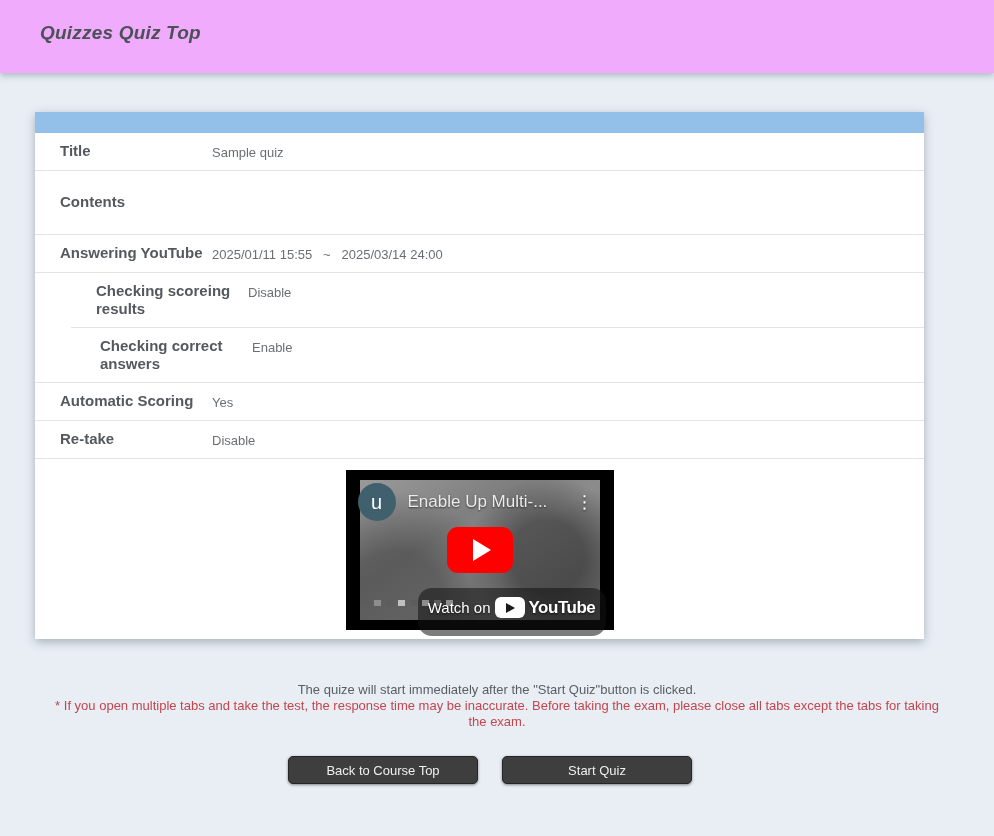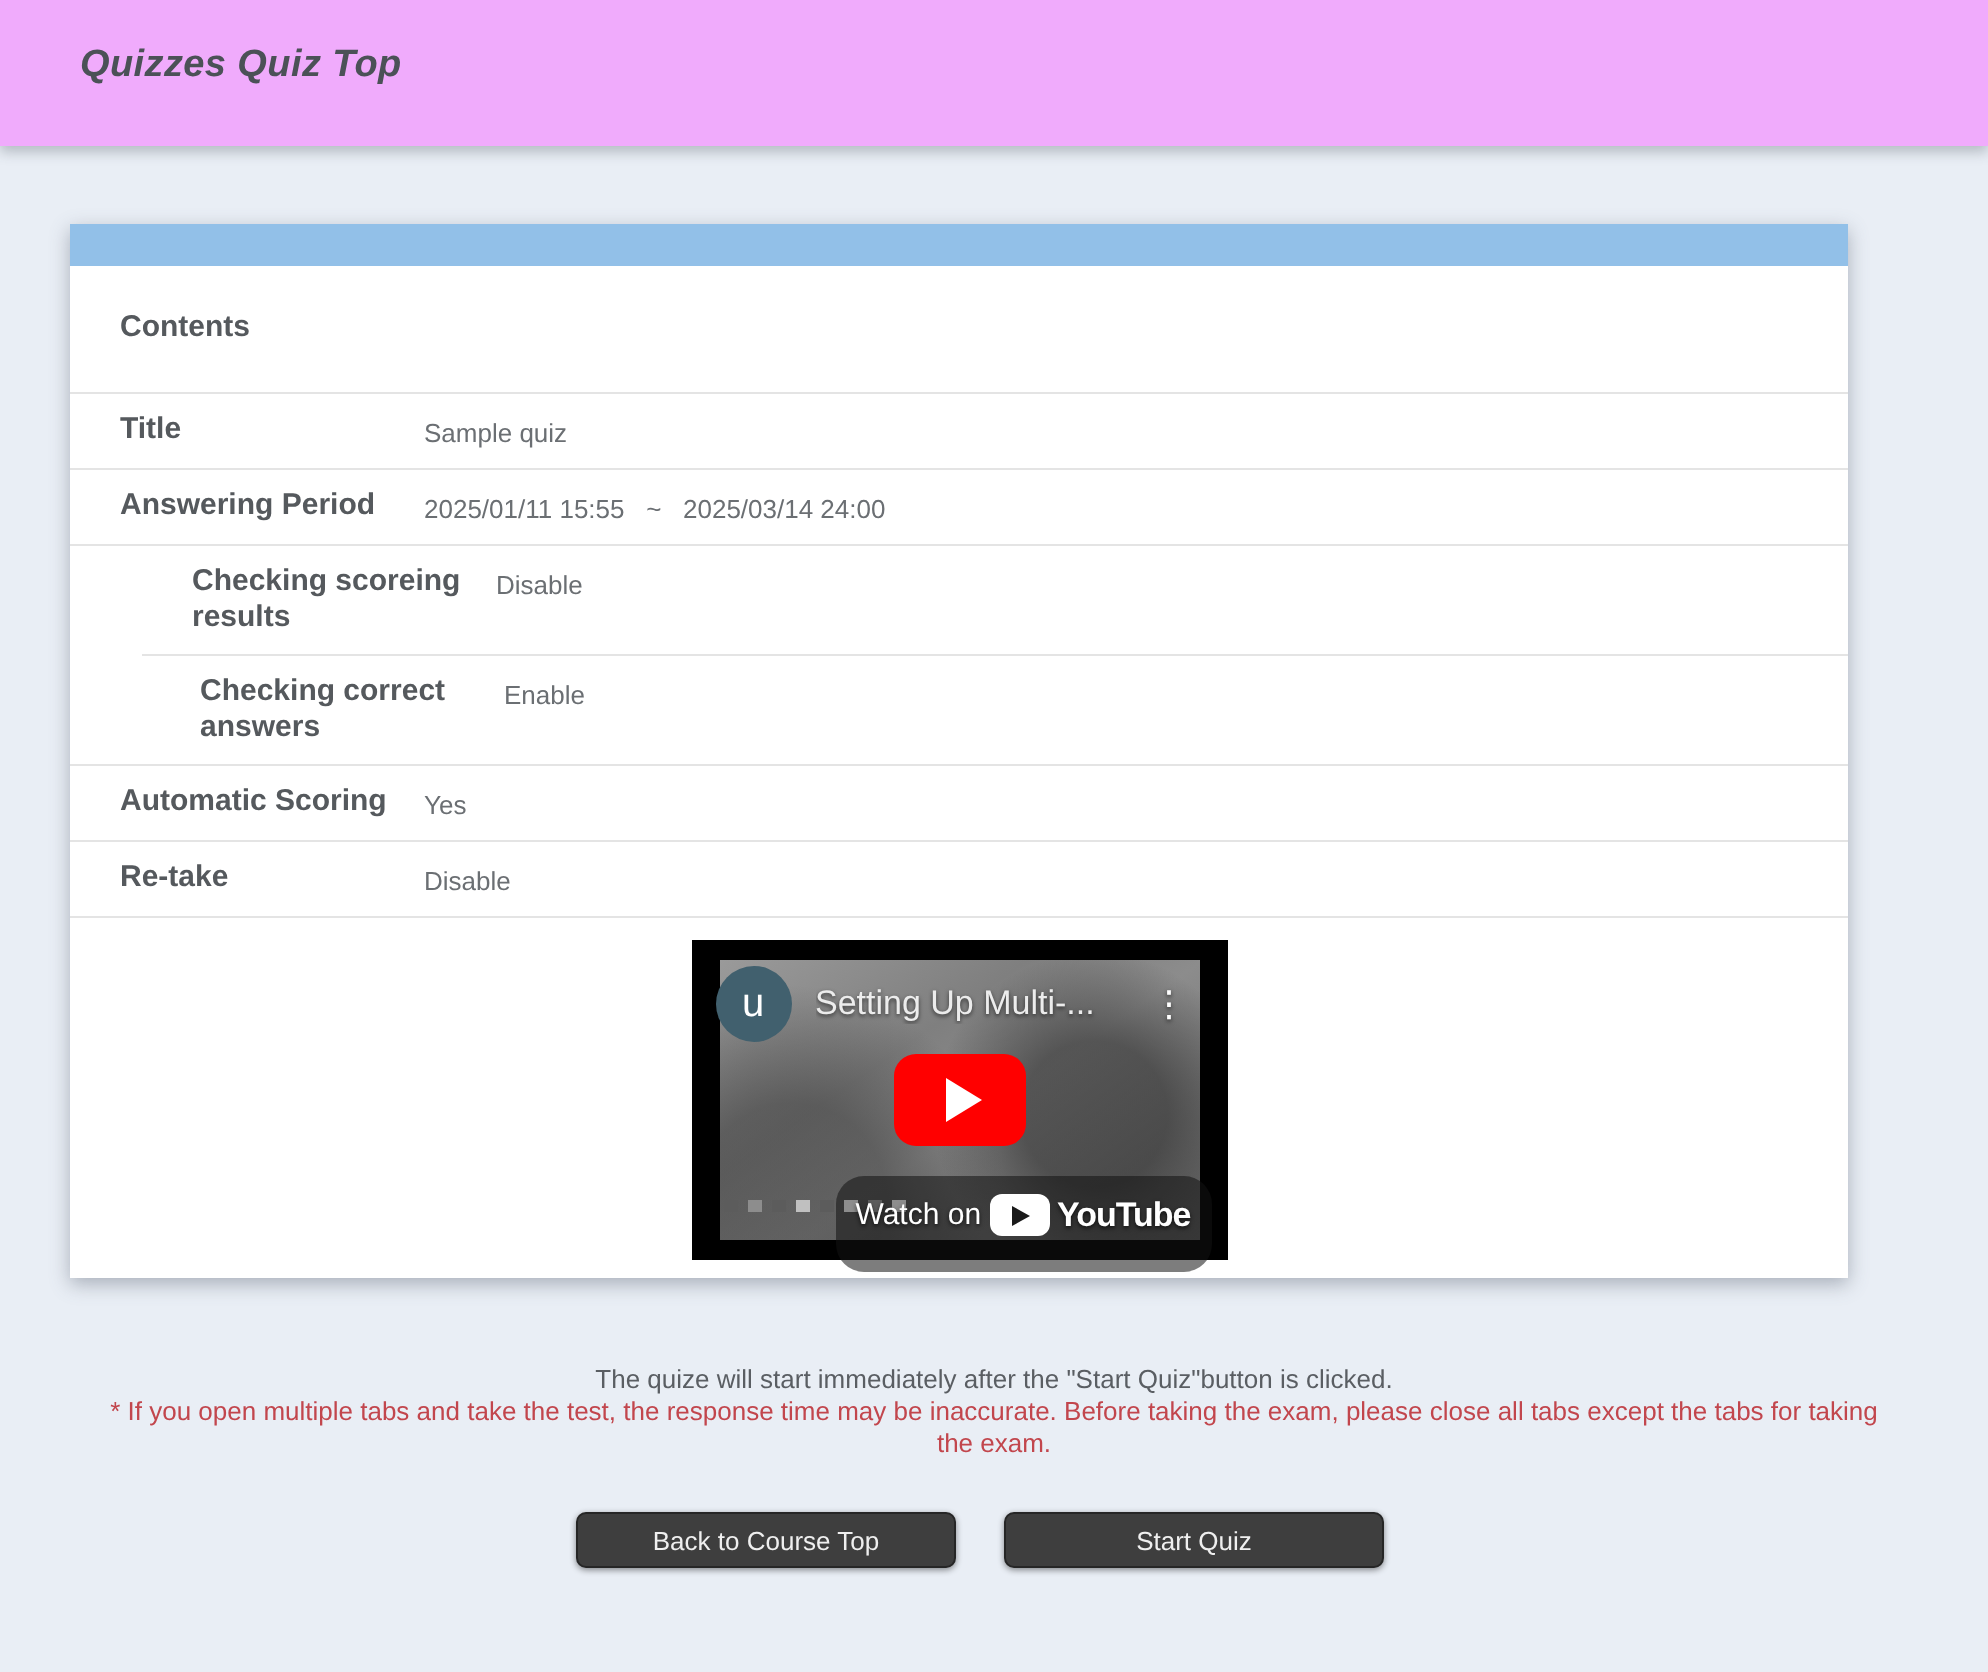--- a/index.html
+++ b/index.html
@@ -218,32 +218,32 @@
 </head>
 <body>
 
 <header class="app-header">
   <h1>Quizzes Quiz Top</h1>
 </header>
 
 <main class="card">
   <div class="accent-bar"></div>
 
+  <div class="row row-title">
+    <div class="cell-label">Title</div>
+    <div class="cell-value">Sample quiz</div>
+  </div>
+
   <div class="row row-contents">
     <div class="cell-label">Contents</div>
     <div class="cell-value"></div>
   </div>
 
-  <div class="row row-title">
-    <div class="cell-label">Title</div>
-    <div class="cell-value">Sample quiz</div>
-  </div>
-
   <div class="row row-period">
-    <div class="cell-label">Answering Period</div>
+    <div class="cell-label">Answering YouTube</div>
     <div class="cell-value">2025/01/11 15:55   ~   2025/03/14 24:00</div>
   </div>
 
 
   <div class="row row-scoring-results">
     <div class="cell-label">Checking scoreing results</div>
     <div class="cell-value">Disable</div>
   </div>
 
   <div class="row row-correct-answers">
@@ -260,21 +260,21 @@
     <div class="cell-label">Re-take</div>
     <div class="cell-value">Disable</div>
   </div>
 
   <div class="video-section">
     <div class="video">
       <div class="video-thumb"></div>
 
       <div class="video-topbar">
         <div class="channel-avatar">u</div>
-        <div class="video-title">Setting Up Multi-...</div>
+        <div class="video-title">Enable Up Multi-...</div>
         <div class="kebab">⋮</div>
       </div>
 
       <div class="play-button">
         <span class="play-triangle"></span>
       </div>
 
       <div class="bottom-overlay"></div>
 
       <div class="filmstrip">

